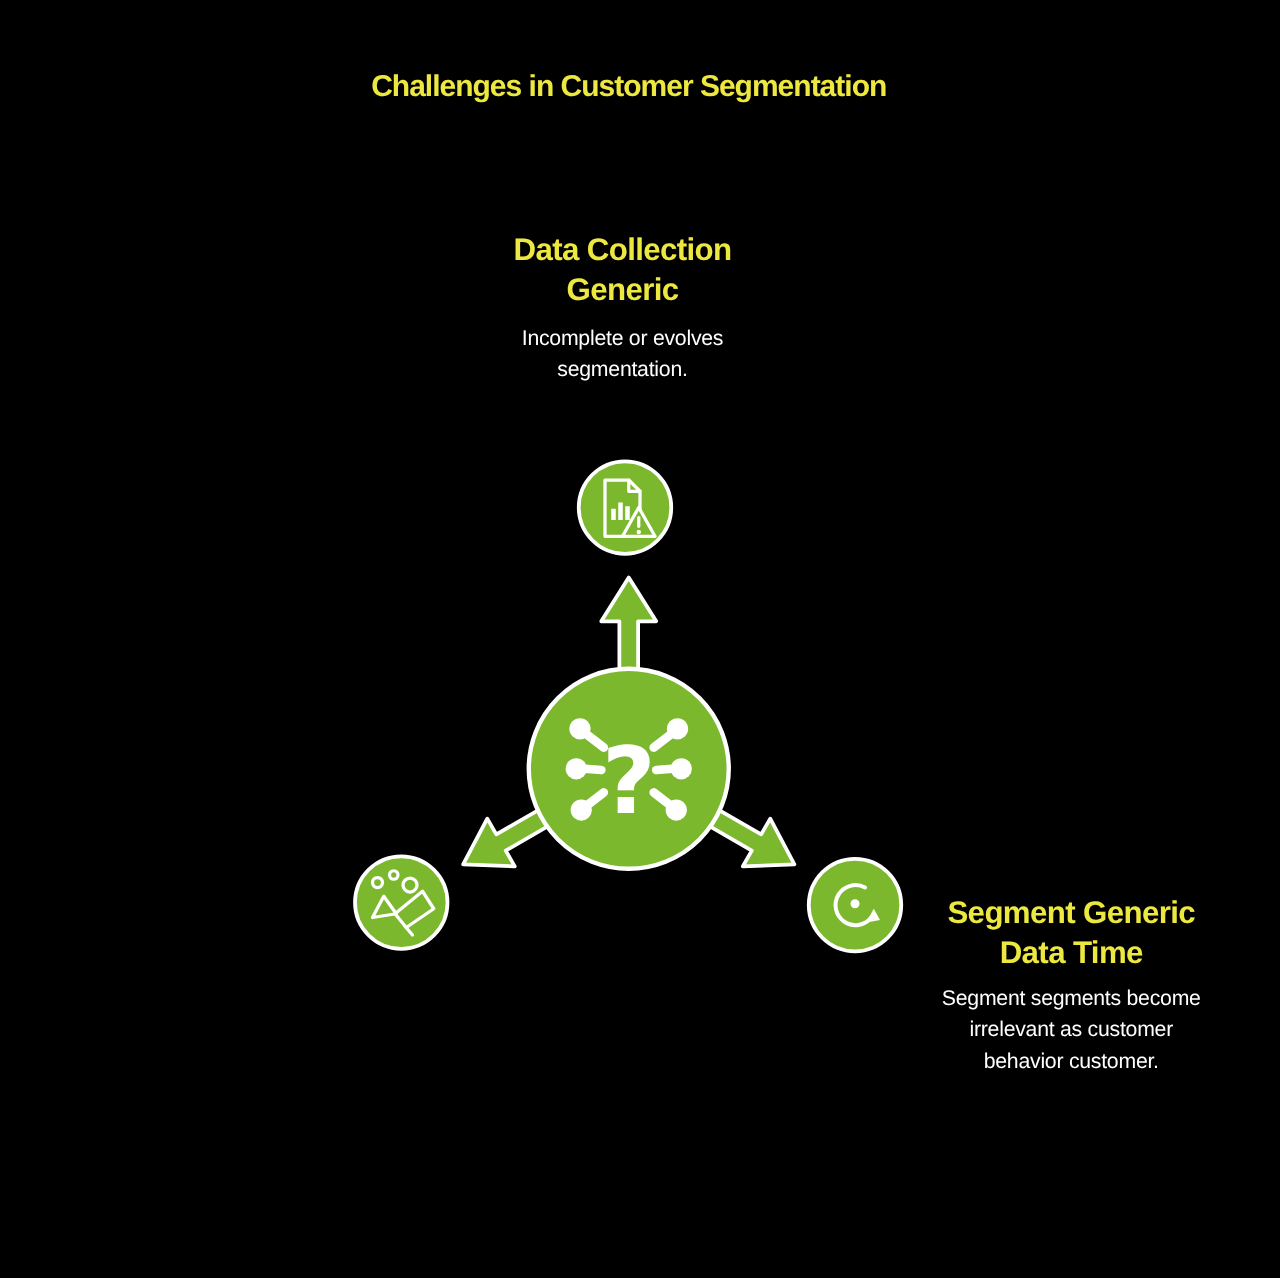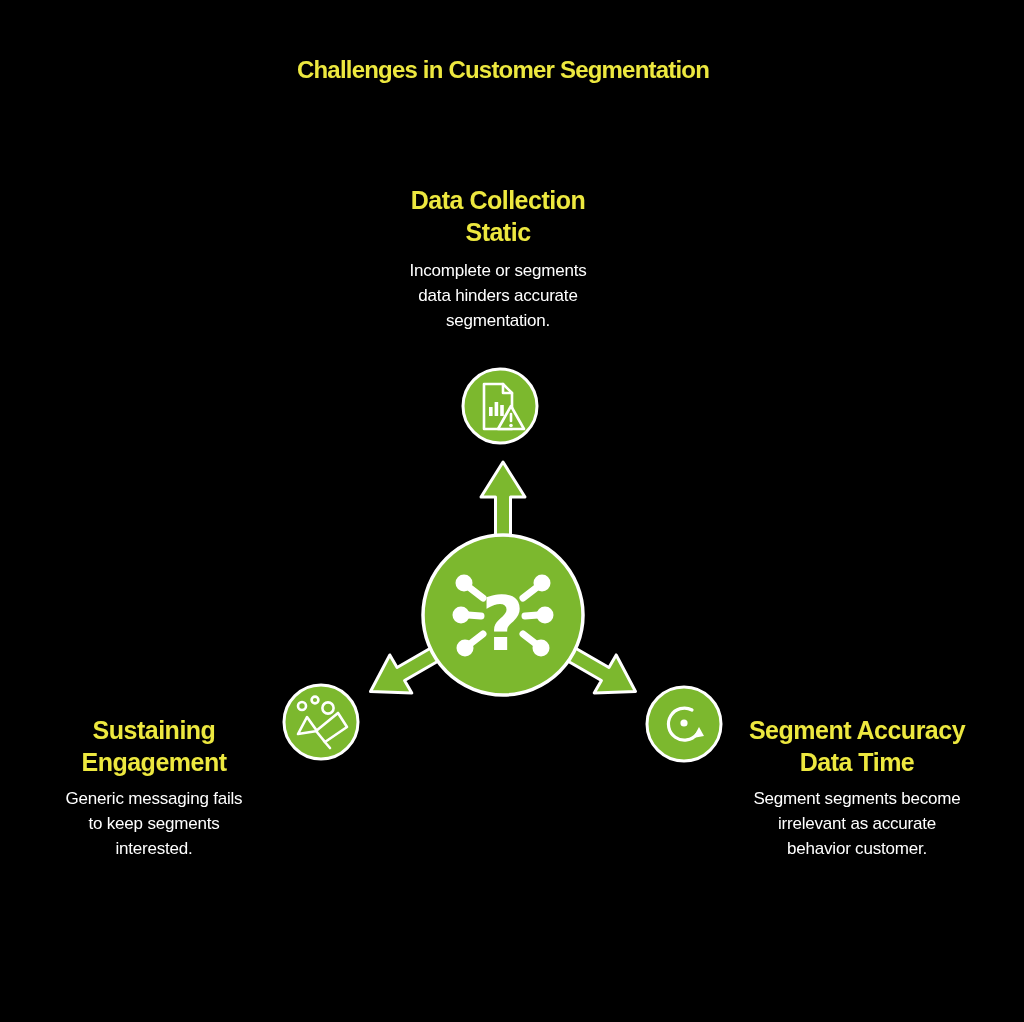--- a/index.html
+++ b/index.html
@@ -112,46 +112,34 @@
         <path d="M692,710 A16,16 0 1 0 697,734" style="fill:none;stroke:#fff;stroke-width:3.2;stroke-linecap:round;"></path>
         <path class="ifill" d="M699,727 L704,736 L693,738 Z"></path>
         <circle class="ifill" cx="684" cy="723" r="3.6"></circle>
       </g>
     </g>
   </svg>
 
   <div class="sec sec-top">
     <div class="heading">
       <div>Data Collection</div>
-      <div>Static</div>
+      <div>Generic</div>
     </div>
     <div class="desc">
-      <div>Incomplete or segments</div>
-      <div>data hinders accurate</div>
+      <div>Incomplete or evolves</div>
       <div>segmentation.</div>
     </div>
   </div>
 
-  <div class="sec sec-left">
-    <div class="heading">
-      <div>Sustaining</div>
-      <div>Engagement</div>
-    </div>
-    <div class="desc">
-      <div>Generic messaging fails</div>
-      <div>to keep segments</div>
-      <div>interested.</div>
-    </div>
-  </div>
 
   <div class="sec sec-right">
     <div class="heading">
-      <div>Segment Accuracy</div>
+      <div>Segment Generic</div>
       <div>Data Time</div>
     </div>
     <div class="desc">
       <div>Segment segments become</div>
-      <div>irrelevant as accurate</div>
+      <div>irrelevant as customer</div>
       <div>behavior customer.</div>
     </div>
   </div>
 
 </div>
 
 </body></html>

